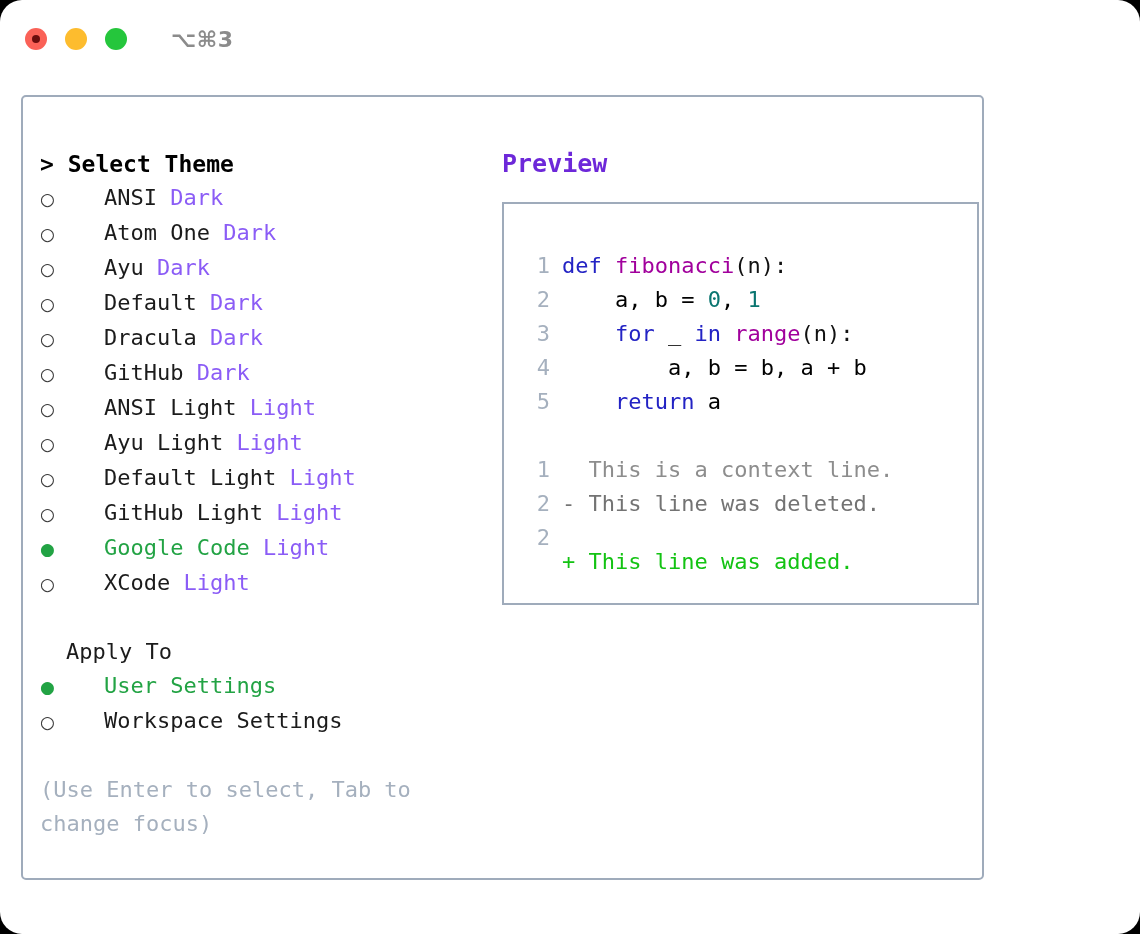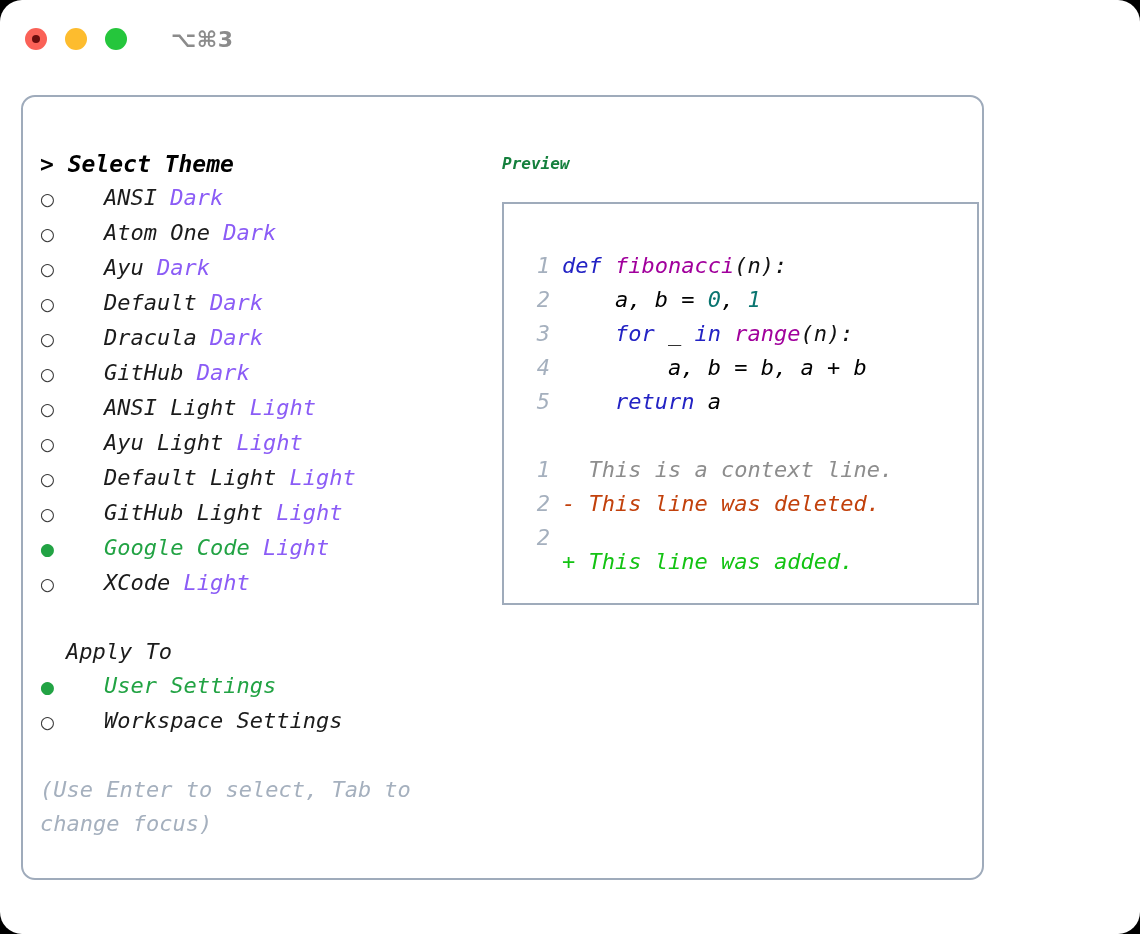--- a/index.html
+++ b/index.html
@@ -52,23 +52,22 @@
     letter-spacing: 0.5px;
     font-family: "DejaVu Sans", "Liberation Sans", sans-serif;
   }
 
   
   .panel {
     position: absolute;
     left: 21px; top: 95px;
     width: 963px; height: 785px;
     border: 2px solid #9fabbb;
-    border-radius: 14px;
+    border-radius: 5px;
     background: #ffffff;
-    font-style: italic;
   }
   .panel-inner {
     position: relative;
     width: 100%; height: 100%;
     padding: 40px 0 0 0;
   }
 
   .col-left {
     position: absolute;
     left: 17px; top: 50px;
@@ -120,23 +119,23 @@
   .hint {
     color: #a5b0be;
     font-size: 22px;
     line-height: 34px;
     width: 412px;
     white-space: pre-wrap;
   }
 
   
   .preview-title {
-    font-size: 16px;
+    font-size: 25px;
     font-weight: bold;
-    color: #15803d;
+    color: #6d28d9;
     line-height: 34px;
   }
   .preview-box {
     margin-top: 21px;
     width: 477px;
     height: 403px;
     border: 2px solid #9fabbb;
     background: #ffffff;
     padding: 45px 0 0 18px;
   }
@@ -154,21 +153,21 @@
     margin-right: 12px;
   }
   .ctext { color: #000000; }
   .kw  { color: #2323c4; }
   .fn  { color: #a1009c; }
   .num { color: #0a7570; }
   .pun { color: #111111; }
 
   .blank-line { height: 34px; }
   .diff-ctx { color: #8d8d8d; }
-  .diff-del { color: #c2410c; }
+  .diff-del { color: #737373; }
   .diff-add { color: #13c313; margin-top: 24px; }
 </style>
 </head>
 <body>
 
 <div class="window">
 
   <div class="titlebar">
     <div class="lights">
       <div class="light red">

